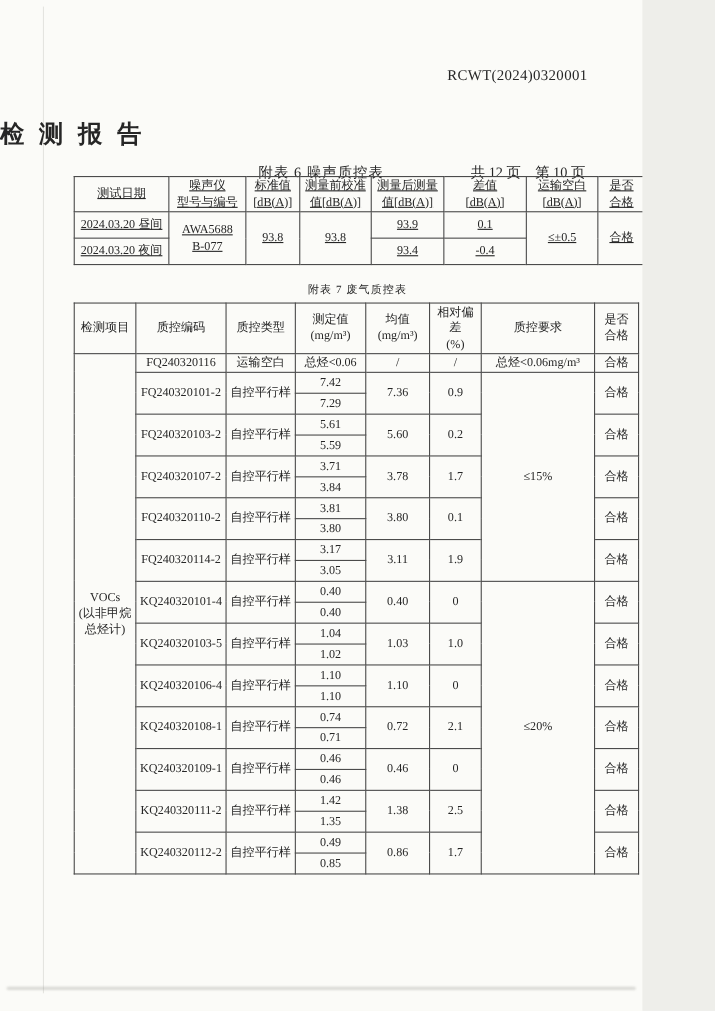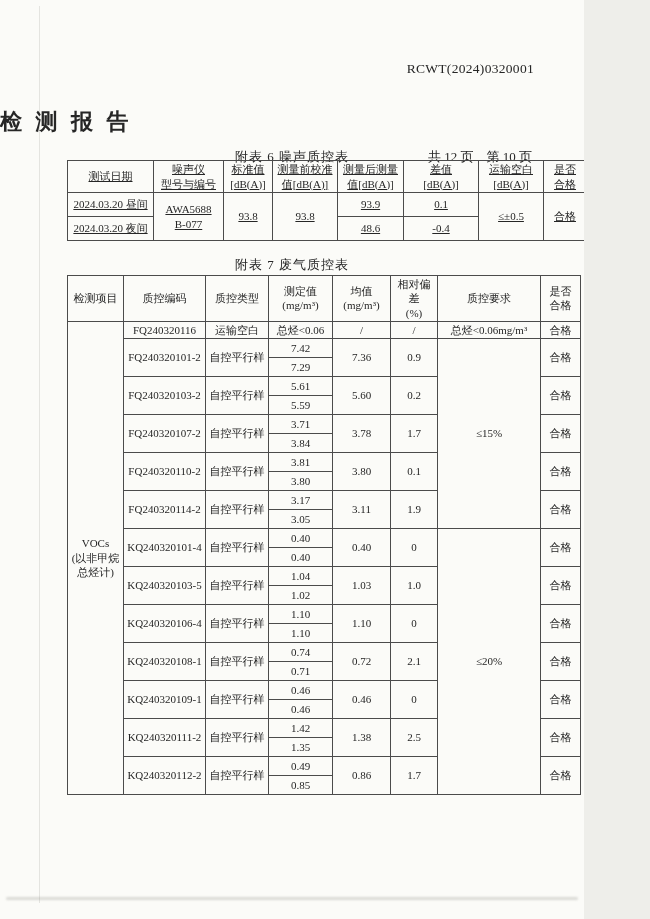--- a/index.html
+++ b/index.html
@@ -35,21 +35,21 @@
   }
   .t6caption {
     position:absolute; top:148px; left:0; width:100%;
     text-align:center; font-size:13px; letter-spacing:1px;
   }
   .pageinfo {
     position:absolute; top:148px; right:52px; font-size:13px;
   }
   .t7caption {
     position:absolute; top:256px; left:0; width:100%;
-    text-align:center; font-size:13px; letter-spacing:1px;
+    text-align:center; font-size:10px; letter-spacing:1px;padding-left:33px;
   }
   table.tbl {
     position:absolute; border-collapse:collapse; table-layout:fixed;
     font-size:11px; color:#262626;
   }
   .tbl th, .tbl td {
     border:1px solid #4b4b4b; text-align:center; vertical-align:middle;
     padding:1px 2px; font-weight:normal; line-height:1.3; overflow:hidden;
   }
   .pre { white-space:pre-line; }
@@ -112,21 +112,21 @@
 B-077</td>
         <td rowspan="2">93.8</td>
         <td rowspan="2">93.8</td>
         <td>93.9</td>
         <td>0.1</td>
         <td rowspan="2">≤±0.5</td>
         <td rowspan="2">合格</td>
       </tr>
       <tr>
         <td>2024.03.20 夜间</td>
-        <td>48.6</td>
+        <td>93.4</td>
         <td>-0.4</td>
       </tr>
     </tbody>
   </table>
 
   <div class="t7caption">附表 7  废气质控表</div>
 
   <table class="tbl gas">
     <colgroup>
       <col style="width:56px">

